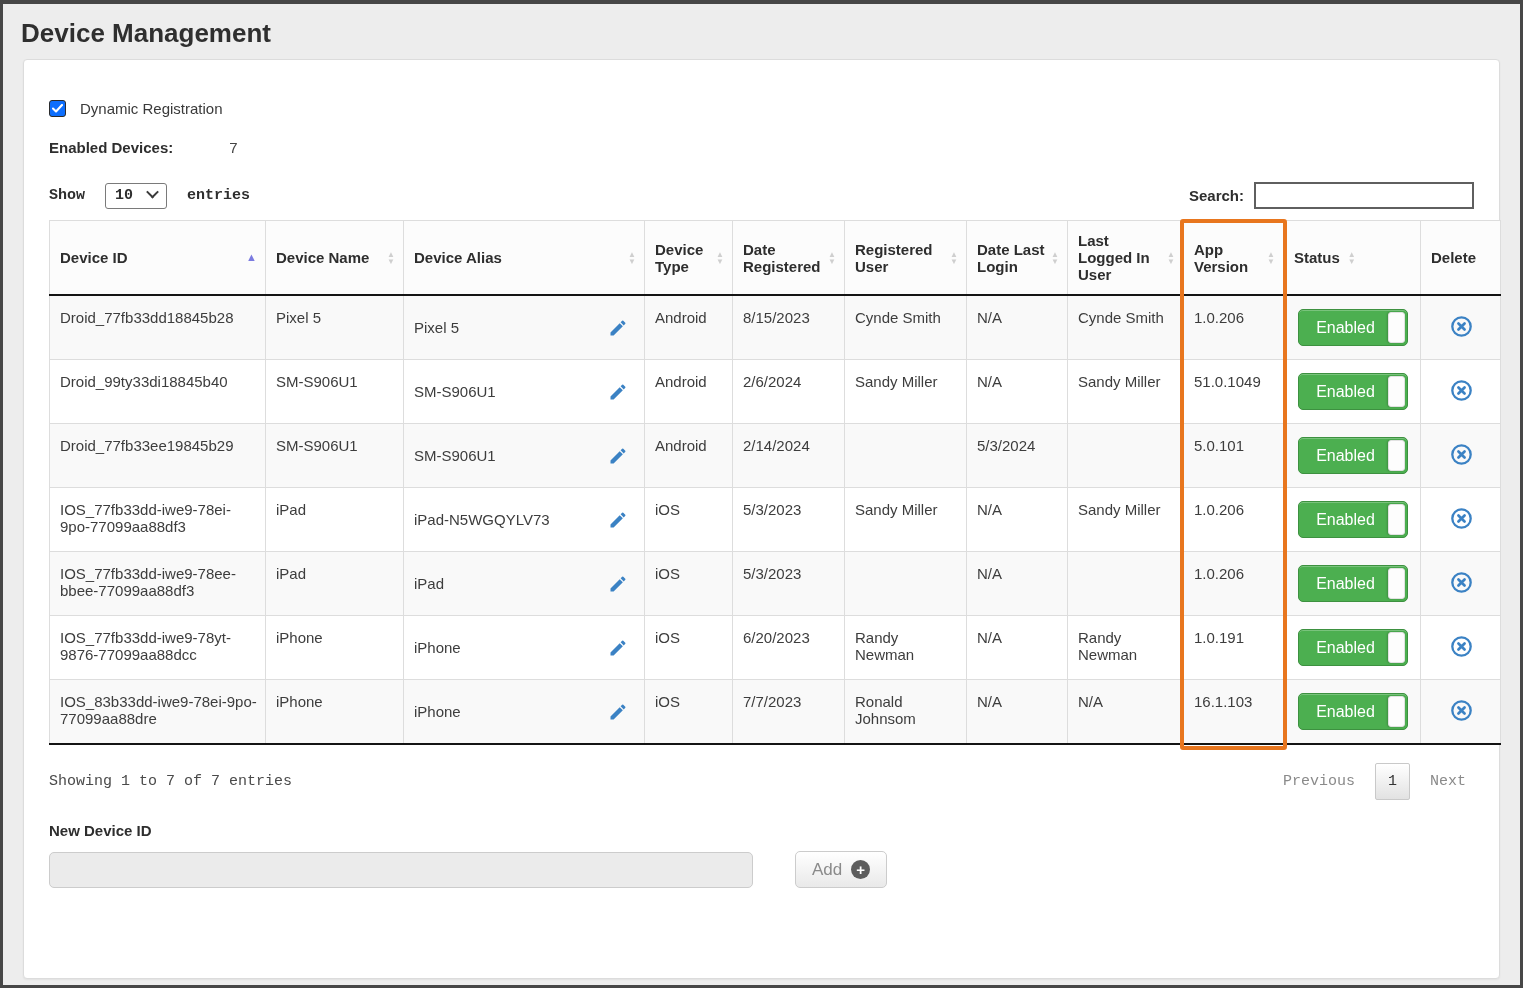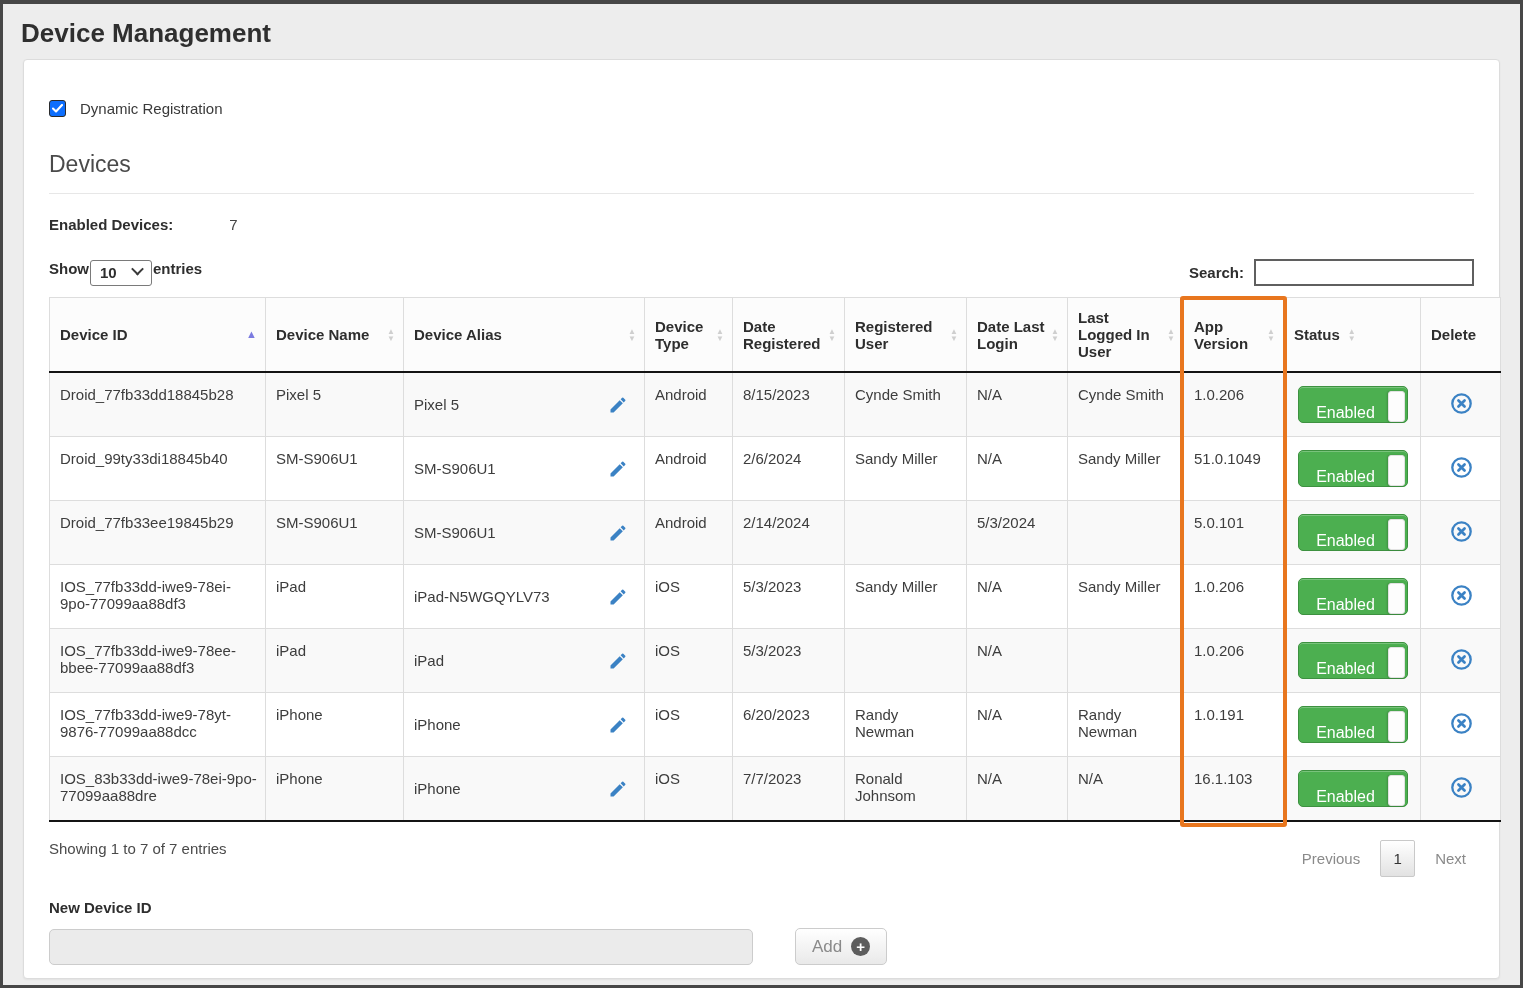--- a/index.html
+++ b/index.html
@@ -40,21 +40,21 @@
   
   .section-title{
     margin-top:34px;font-size:23px;font-weight:400;color:#4a4a4a;
     padding-bottom:15px;border-bottom:1px solid #e7e7e7;
   }
   .enabled-row{margin-top:22px;font-size:15px;display:flex;align-items:flex-end;}
   .enabled-label{font-weight:bold;color:#2e2e2e;}
   .enabled-count{margin-left:56px;color:#444;}
   
   .controls-row{margin-top:26px;display:flex;align-items:center;justify-content:space-between;}
-  .show-group{display:flex;gap:1px;font-size:15px;font-weight:bold;color:#2e2e2e;}
+  .show-group{display:flex;align-items:center;gap:20px;font-size:15px;font-weight:bold;color:#2e2e2e;font-family:Liberation Mono, monospace;}
   .select-box{
     display:inline-flex;align-items:center;gap:14px;border:1px solid #7a7a7a;border-radius:3px;
     padding:3px 9px 4px 9px;background:#fff;cursor:pointer;min-width:62px;justify-content:space-between;
   }
   .select-value{font-size:15px;font-weight:bold;color:#2e2e2e;}
   .chevron{width:9px;height:9px;border-left:2px solid #3a3a3a;border-bottom:2px solid #3a3a3a;
     transform:rotate(-45deg) translate(1px,-1px);margin-top:-3px;}
   .search-group{display:flex;align-items:center;gap:10px;}
   .search-label{font-size:15px;font-weight:bold;color:#2e2e2e;}
   .search-input{width:220px;height:27px;border:2px solid #5f5f5f;background:#fff;font-size:14px;padding:0 6px;outline:none;}
@@ -73,33 +73,33 @@
   tbody td{padding:13px 8px 13px 10px;color:#3d3d3d;vertical-align:top;word-break:break-word;}
   tbody tr:nth-child(odd){background:#f9f9f9;}
   tbody tr:nth-child(even){background:#fff;}
   tbody tr:last-child td{border-bottom:2px solid #141414;}
   td.c-alias{vertical-align:middle;}
   .alias-flex{display:flex;align-items:center;justify-content:space-between;padding-right:8px;}
   .pencil{cursor:pointer;flex:0 0 auto;display:inline-flex;}
   td.c-status,td.c-del{vertical-align:middle;text-align:center;}
   .toggle{
     width:110px;height:37px;background:var(--toggle-green);border:1px solid var(--toggle-green-border);
-    border-radius:5px;display:inline-flex;align-items:flex-end;cursor:pointer;
+    border-radius:5px;display:inline-flex;align-items:center;cursor:pointer;
     box-shadow:inset 0 1px 0 rgba(255,255,255,.25);padding:0;
   }
   .toggle-label{flex:1;color:#fff;font-size:16px;font-family:inherit;text-align:center;padding-left:4px;}
   .toggle-knob{width:17px;height:31px;background:#fdfdfd;border-radius:3px;margin:0 2px 0 0;
     border:1px solid #e2e2e2;box-shadow:-1px 0 2px rgba(0,0,0,.18);flex:0 0 auto;}
   .del-btn{display:inline-flex;cursor:pointer;}
   .highlight-box{
     position:absolute;border:4px solid var(--highlight-orange);border-radius:3px;
     pointer-events:none;z-index:5;
   }
   
-  .footer-row{display:flex;align-items:flex-start;justify-content:space-between;margin-top:18px;}
+  .footer-row{display:flex;align-items:center;justify-content:space-between;margin-top:18px;font-family:Liberation Mono, monospace;}
   .showing-text{font-size:15px;color:#4a4a4a;}
   .pager{display:flex;align-items:center;}
   .page-link{font-size:15px;color:#8a8a8a;cursor:pointer;padding:6px 8px;}
   .page-number{
     width:35px;height:37px;display:flex;align-items:center;justify-content:center;
     background:linear-gradient(#ffffff,#e2e2e2);border:1px solid #c9c9c9;border-radius:2px;
     font-size:15px;color:#333;margin:0 12px;cursor:pointer;
   }
   .new-device-label{margin-top:22px;font-size:15px;font-weight:bold;color:#2e2e2e;}
   .new-device-row{margin-top:12px;display:flex;align-items:center;}
@@ -129,21 +129,20 @@
 
   <div class="check-row">
     <span class="checkbox">
       <svg width="11" height="9" viewBox="0 0 11 9">
         <path d="M1 4.5 L4 7.5 L10 1" stroke="#fff" stroke-width="2.1" fill="none" stroke-linecap="round" stroke-linejoin="round"></path>
       </svg>
     </span>
     <span class="check-label">Dynamic Registration</span>
   </div>
 
-  <div class="section-title">Devices</div>
 
   <div class="enabled-row">
     <span class="enabled-label">Enabled Devices:</span>
     <span class="enabled-count">7</span>
   </div>
 
   <div class="controls-row">
     <div class="show-group">
       <span>Show</span>
       <span class="select-box">

